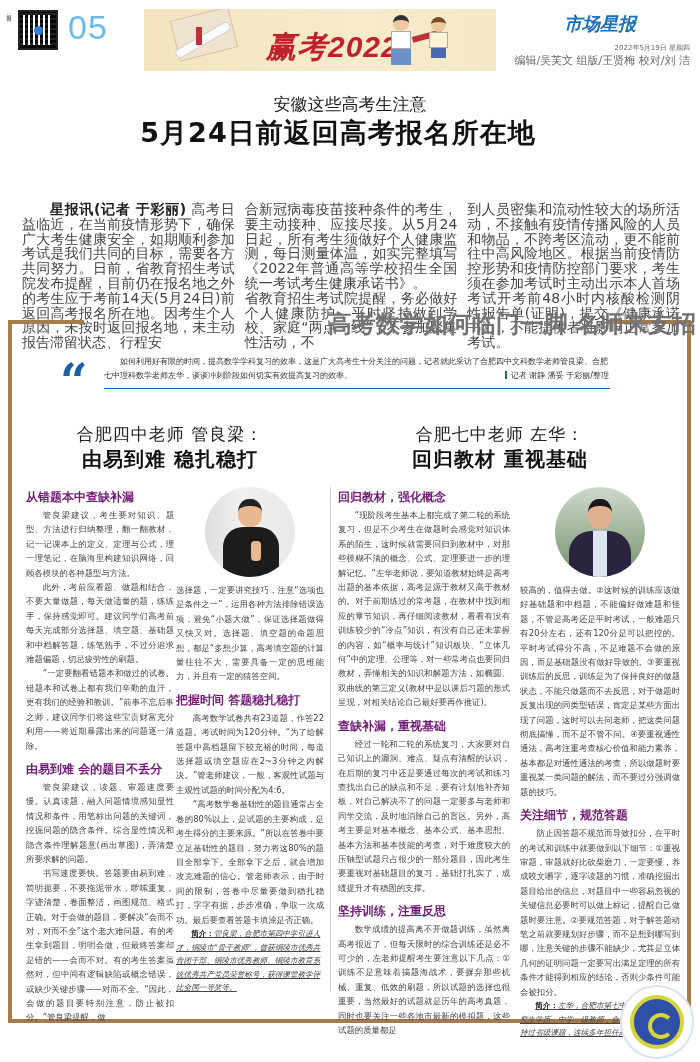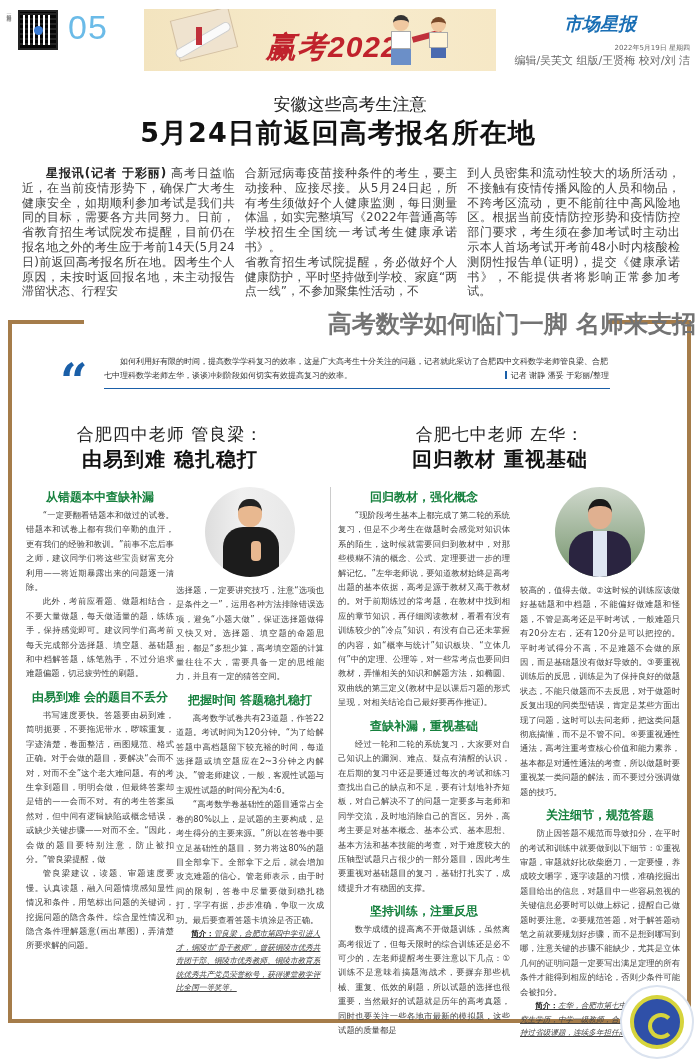--- a/index.html
+++ b/index.html
@@ -28,38 +28,38 @@
 .kid2 .body{position:absolute;left:3px;top:17px;width:19px;height:16px;background:#fff4d8;border:1px solid #aaa;}
 .kid2 .legs{position:absolute;left:5px;top:33px;width:15px;height:10px;background:#4a6ab0;}
 .kid2 .scarf{position:absolute;left:-14px;top:18px;width:30px;height:6px;background:#c0303a;transform:rotate(-15deg);}
 .brand{left:564px;top:12px;font-size:18px;color:#1a6fb5;font-family:"DejaVu Serif",serif;font-weight:bold;font-style:italic;}
 .date{right:10px;top:43px;font-size:7px;color:#666;text-align:center;}
 .editors{right:10px;top:53px;font-size:11px;color:#666;text-align:right;}
 
 .subtitle{left:0;width:700px;top:93px;text-align:center;font-size:17px;color:#222;}
 .headline{left:0;width:676px;top:115px;text-align:center;font-size:27px;font-weight:bold;color:#111;letter-spacing:1px;}
 .cols1{left:22px;top:166px;width:658px;display:flex;gap:10px;}
-.cols1 .col{flex:1;font-size:12px;line-height:14.8px;color:#444;text-align:justify;}
+.cols1 .col{flex:1;font-size:14px;line-height:14.8px;color:#444;text-align:justify;margin-top:36px;}
 .lead-b{font-weight:bold;color:#222;}
 .indent{text-indent:2em;}
 
 .fbox{left:8px;top:320px;width:683px;height:703px;border:4px solid #a57c4a;border-top:none;}
 .fbox-top-l{left:8px;top:320px;width:76px;height:4px;background:#a57c4a;}
 .fbox-top-r{left:608px;top:320px;width:83px;height:4px;background:#a57c4a;}
 .ftitle{left:0;width:696px;top:308px;text-align:right;font-size:24px;font-weight:bold;color:#737373;}
 .quote-mark{left:60px;top:361px;font-size:48px;color:#1a5fa8;font-weight:bold;font-family:"DejaVu Serif",serif;line-height:40px;}
 .intro{left:104px;top:355px;width:505px;font-size:8px;line-height:13.5px;color:#333;text-indent:2em;}
 .intro-credit{color:#333;float:right;}
 .intro-credit:before{content:"";display:inline-block;width:2px;height:8px;background:#1a5fa8;margin-right:4px;vertical-align:middle;}
 .intro-line{left:104px;top:388px;width:506px;height:1px;background:#1a5fa8;}
 .teacher-name{font-family:"DejaVu Serif",serif;font-size:17px;color:#222;text-align:center;letter-spacing:1px;}
 .teacher-slogan{font-size:20px;font-weight:bold;color:#111;text-align:center;letter-spacing:1px;}
 .t1{left:20px;top:423px;width:300px;}
 .t2{left:350px;top:423px;width:300px;}
-.sec-h{font-size:12px;font-weight:bold;color:#15803d;margin:2px 0 2px 0;text-align:center;}
+.sec-h{font-size:12px;font-weight:bold;color:#701a75;margin:2px 0 2px 0;}
 .body-t{font-size:8.4px;line-height:14.4px;color:#444;text-align:justify;}
 .c1{left:26px;top:487px;width:148px;}
 .c2{left:176px;top:487px;width:148px;}
 .c3{left:338px;top:487px;width:172px;}
 .c4{left:520px;top:487px;width:160px;}
 .photo{width:90px;height:90px;border-radius:50%;overflow:hidden;position:relative;margin:0 auto 6px;}
 .p1{background:linear-gradient(90deg,#ddd,#f0f0f0 40%,#e8e8e8);}
 .p1 .face{position:absolute;left:33px;top:12px;width:24px;height:28px;border-radius:45%;background:#e8b890;border-top:7px solid #222;}
 .p1 .torso{position:absolute;left:18px;top:40px;width:56px;height:60px;border-radius:20px 20px 0 0;background:#1c1c1c;}
 .p1 .thumb{position:absolute;left:46px;top:54px;width:10px;height:20px;border-radius:4px;background:#e8b890;}
@@ -128,25 +128,26 @@
   <div class="teacher-name">合肥四中老师 管良梁：</div>
   <div class="teacher-slogan">由易到难  稳扎稳打</div>
 </div>
 <div class="abs t2">
   <div class="teacher-name">合肥七中老师 左华：</div>
   <div class="teacher-slogan">回归教材  重视基础</div>
 </div>
 
 <div class="abs c1">
   <div class="sec-h">从错题本中查缺补漏</div>
+  <p class="body-t indent">管良梁建议，考生要对知识、题型、方法进行归纳整理，翻一翻教材，记一记课本上的定义、定理与公式，理一理笔记，在脑海里构建知识网络，回顾各模块的各种题型与方法。</p>
+  <p class="body-t indent">此外，考前应看题、做题相结合，不要大量做题，每天做适量的题，练练手，保持感觉即可。建议同学们高考前每天完成部分选择题、填空题、基础题和中档解答题，练笔熟手，不过分追求难题偏题，切忌疲劳性的刷题。</p>
   <p class="body-t indent">“一定要翻看错题本和做过的试卷。错题本和试卷上都有我们辛勤的血汗，更有我们的经验和教训。”前事不忘后事之师，建议同学们将这些宝贵财富充分利用——将近期暴露出来的问题逐一清除。</p>
-  <p class="body-t indent">此外，考前应看题、做题相结合，不要大量做题，每天做适量的题，练练手，保持感觉即可。建议同学们高考前每天完成部分选择题、填空题、基础题和中档解答题，练笔熟手，不过分追求难题偏题，切忌疲劳性的刷题。</p>
   <div class="sec-h" style="margin-top:8px">由易到难 会的题目不丢分</div>
+  <p class="body-t indent">管良梁建议，读题、审题速度要慢。认真读题，融入问题情境感知显性情况和条件，用笔标出问题的关键词，挖掘问题的隐含条件。综合显性情况和隐含条件理解题意(画出草图)，弄清楚所要求解的问题。</p>
   <p class="body-t indent">书写速度要快。答题要由易到难，简明扼要，不要拖泥带水，啰嗦重复，字迹清楚，卷面整洁，画图规范、格式正确。对于会做的题目，要解决“会而不对，对而不全”这个老大难问题。有的考生拿到题目，明明会做，但最终答案却是错的——会而不对。有的考生答案虽然对，但中间有逻辑缺陷或概念错误，或缺少关键步骤——对而不全。“因此，会做的题目要特别注意，防止被扣分。”管良梁提醒，做</p>
-  <p class="body-t indent">管良梁建议，读题、审题速度要慢。认真读题，融入问题情境感知显性情况和条件，用笔标出问题的关键词，挖掘问题的隐含条件。综合显性情况和隐含条件理解题意(画出草图)，弄清楚所要求解的问题。</p>
 </div>
 
 <div class="abs c2">
   <div class="photo p1">
       <div class="torso"></div>
       <div class="face"></div>
       <div class="thumb"></div>
     </div>
   <p class="body-t">选择题，一定要讲究技巧，注意“选项也是条件之一”，运用各种方法排除错误选项，避免“小题大做”，保证选择题做得又快又对。选择题、填空题的命题思想，都是“多想少算，高考填空题的计算量往往不大，需要具备一定的思维能力，并且有一定的猜答空间。</p>
   <div class="sec-h" style="margin-top:8px">把握时间 答题稳扎稳打</div>

